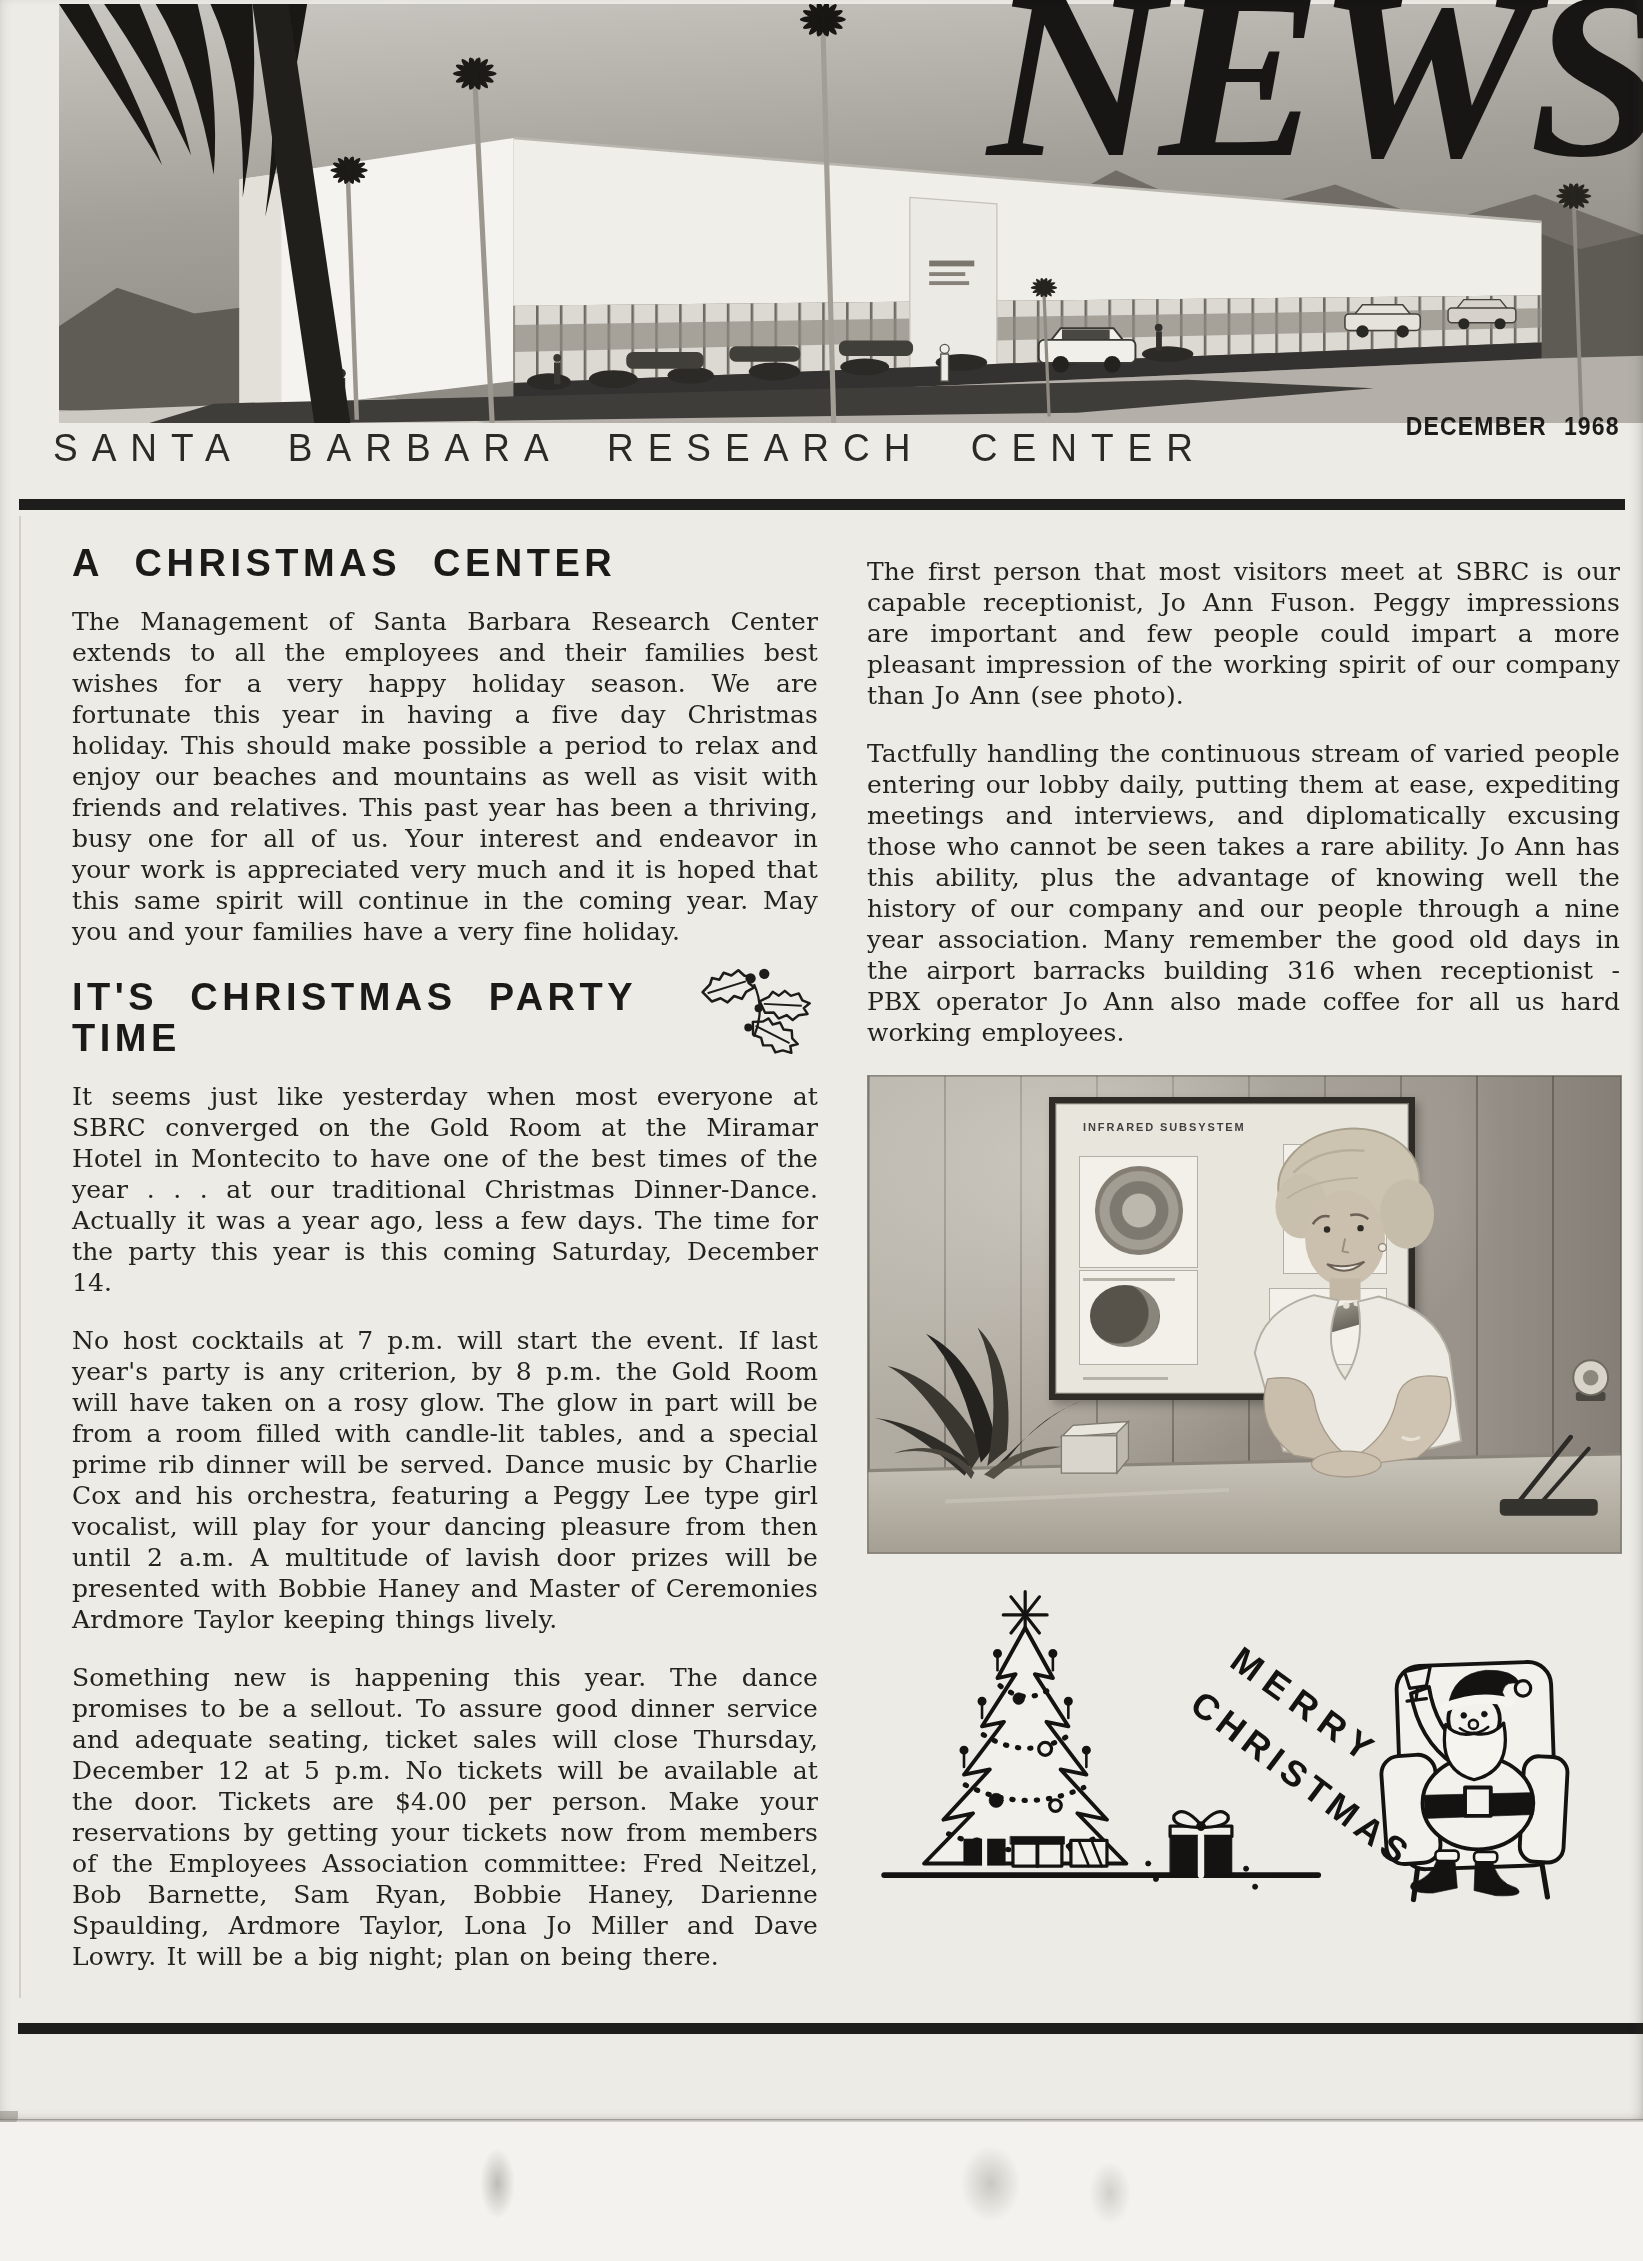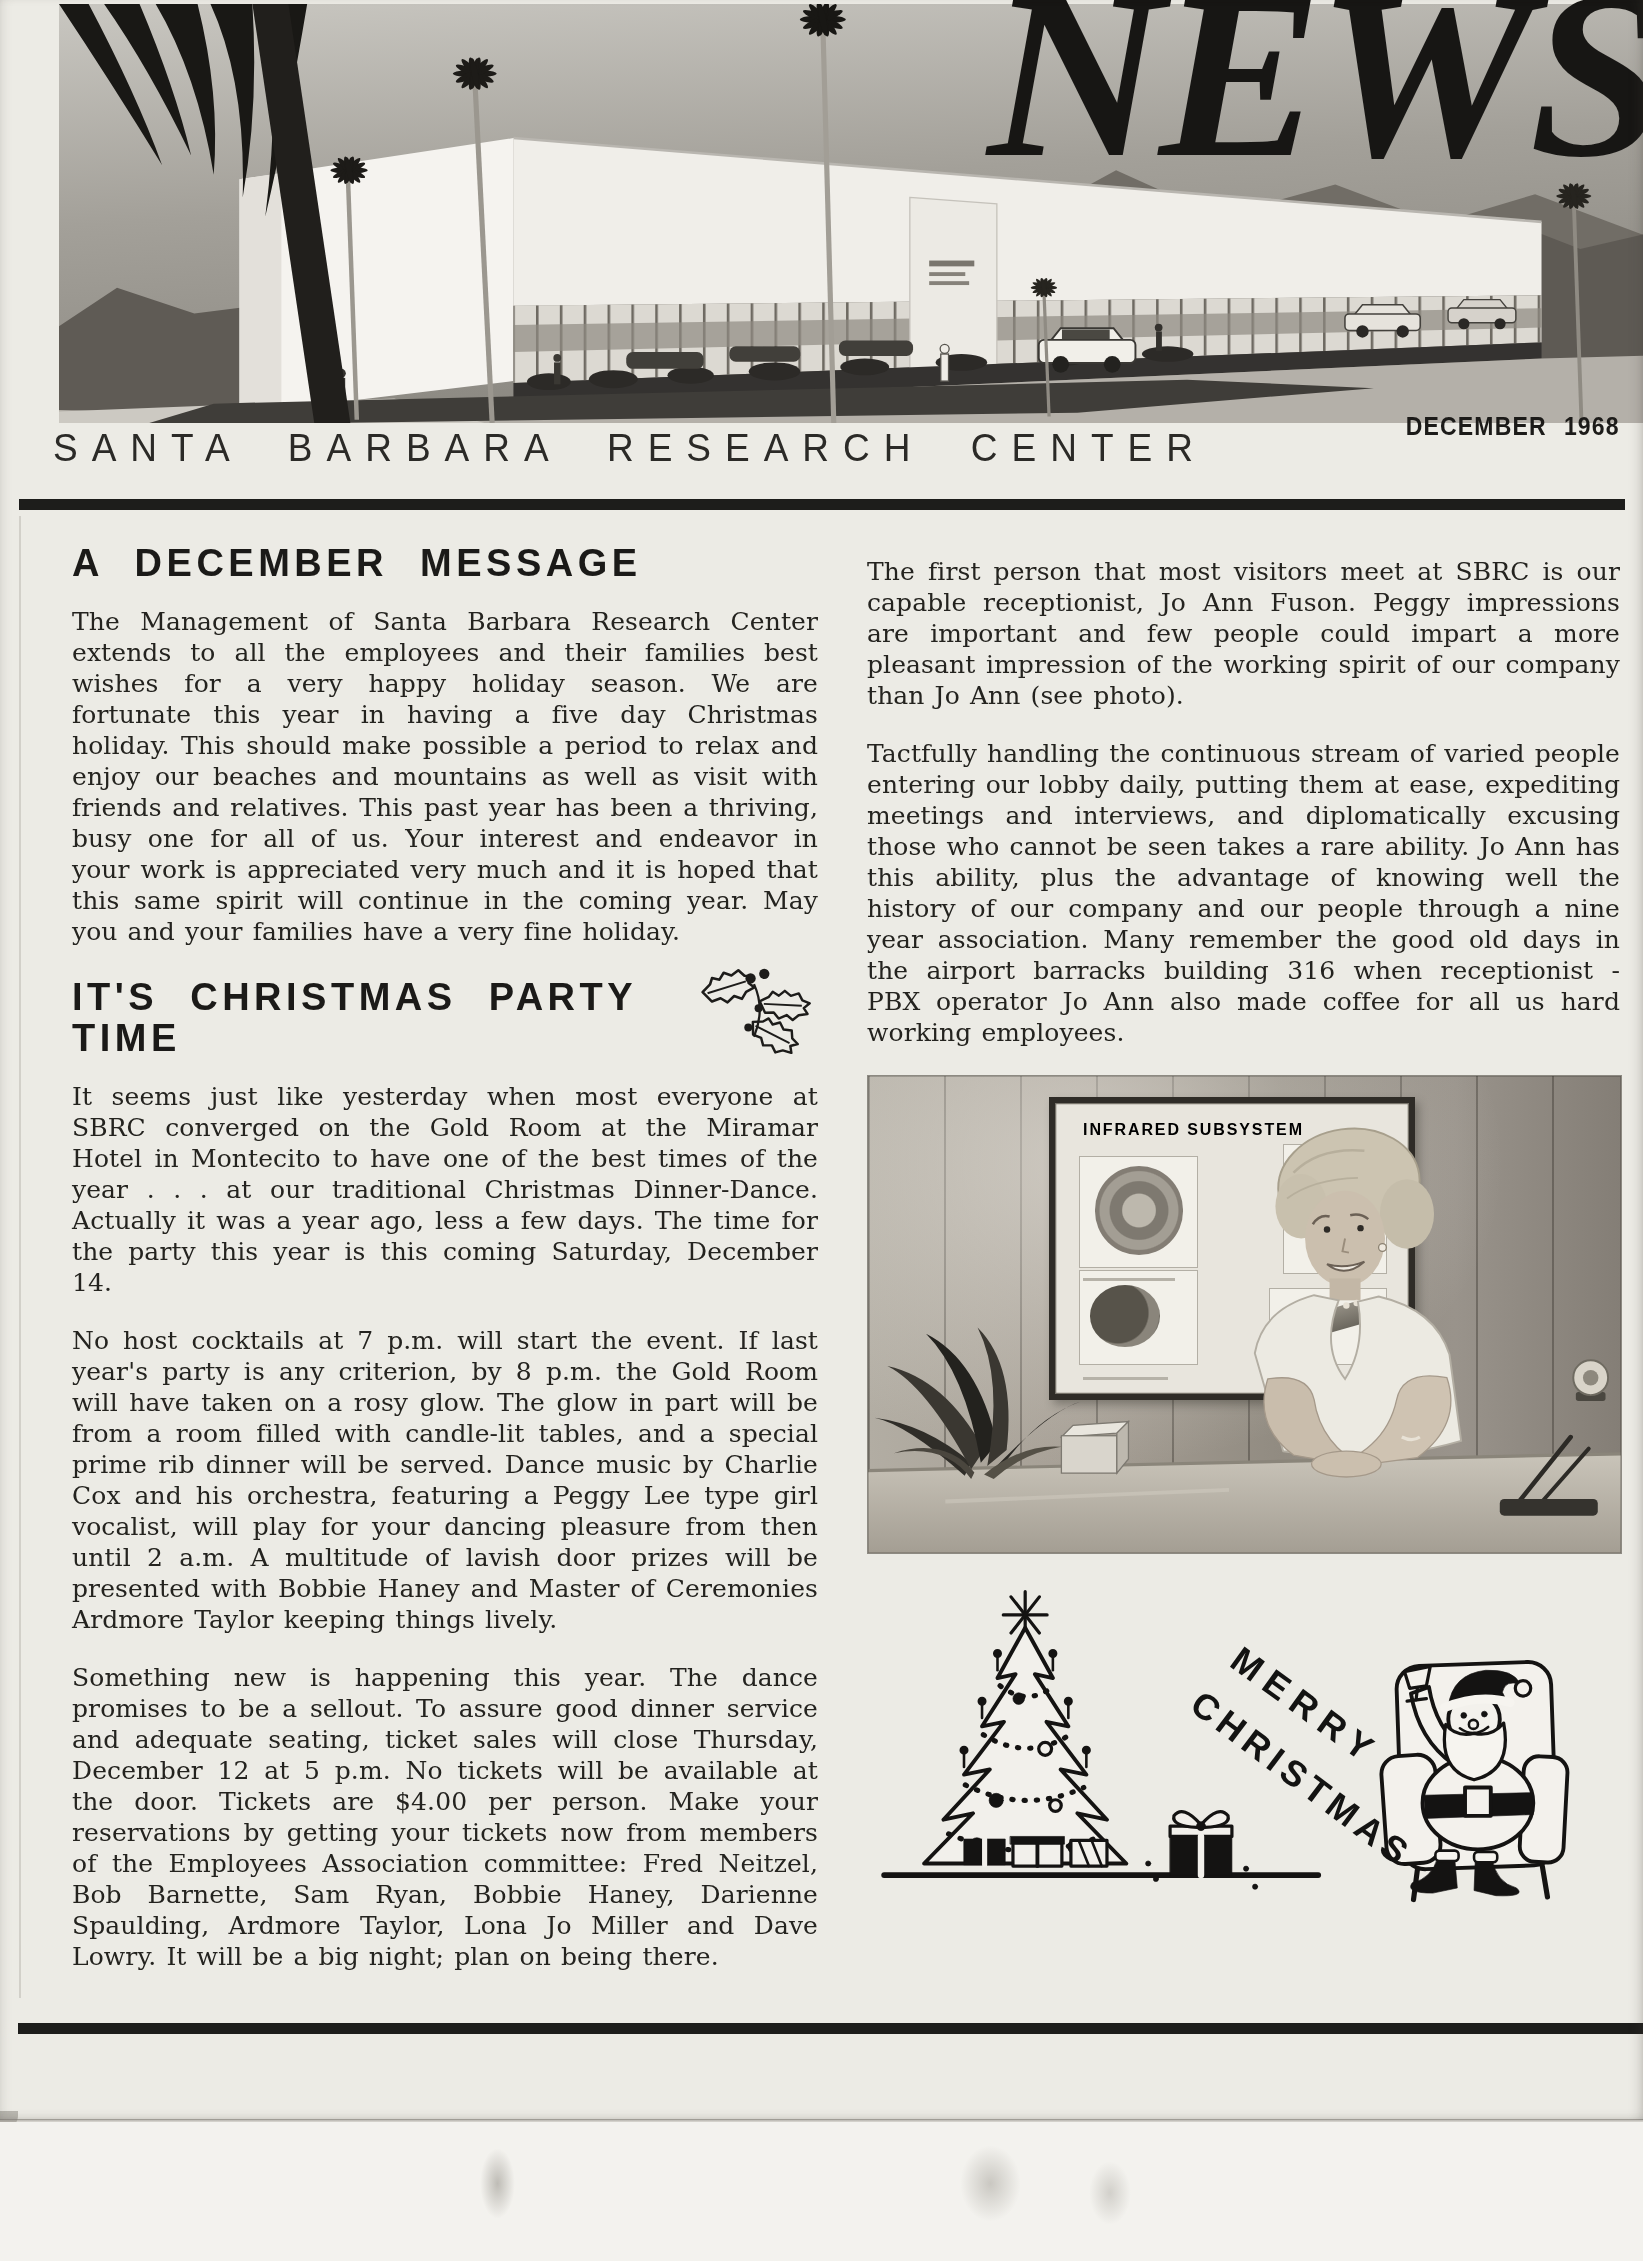--- a/index.html
+++ b/index.html
@@ -42,21 +42,21 @@
   .holly{width:120px;height:102px;margin-left:9px;margin-bottom:-17px;transform:translateY(-22px);flex:none;}
 
   
   .photo{position:relative;width:753px;height:477px;margin:7.7px 0 0;overflow:hidden;
      border:0.6px solid #8d8a82;background:
      linear-gradient(90deg,#b2ada3 0%,#a69f95 28%,#918b81 55%,#99938b 78%,#847e76 100%);}
   .planks{position:absolute;inset:0;background:repeating-linear-gradient(90deg,rgba(50,46,40,.38) 0 1.9px,transparent 1.9px 76px);}
   .glow{position:absolute;inset:0;background:radial-gradient(ellipse at 30% 18%,rgba(238,235,228,.55),transparent 55%);}
   .frame{position:absolute;left:24%;top:4.5%;width:47%;height:61%;background:#e8e5dd;
      border:6.4px solid #2f2c27;box-shadow:0 0 0 1.3px #77736a inset, 3.9px 5.2px 9px rgba(30,28,24,.35);}
-  .poster-title{position:absolute;left:8%;top:6%;font-size:16px;font-weight:700;letter-spacing:1.9px;color:#000000;}
+  .poster-title{position:absolute;left:8%;top:6%;font-size:11px;font-weight:700;letter-spacing:1.9px;color:#404040;}
   .pframe{position:absolute;background:#f2f0e9;border:0.6px solid #b3afa5;}
   .pf1{left:7%;top:18%;width:33%;height:38%;}
   .pf2{right:6%;top:14%;width:29%;height:44%;}
   .pf3{left:7%;bottom:10%;width:33%;height:32%;}
   .pf4{right:6%;bottom:10%;width:33%;height:26%;}
   .disc{width:76%;height:80%;margin:8% auto 0;border-radius:50%;
      background:radial-gradient(circle,#bdb8ad 0 26%,#7e7970 28% 46%,#a39e94 48% 62%,#837d74 64% 100%);}
   .disc2{width:60%;height:66%;margin:12% 0 0 8%;border-radius:50%;
      background:radial-gradient(circle at 40% 45%,#57534a 0 55%,#8a857b 58% 75%,#6e6a61 78%);}
   .rocket{width:26%;height:68%;margin:8% auto 0;background:linear-gradient(#7a766c,#5d5950);
@@ -223,21 +223,21 @@
   <div class="masthead">
     <div class="mast-title">SANTA BARBARA RESEARCH CENTER</div>
     <div class="mast-date">DECEMBER 1968</div>
   </div>
   <div class="rule rule-top"></div>
 
   <main class="columns">
 
     <section class="col col-left">
       <article>
-        <h2>A DECEMBER MESSAGE</h2>
+        <h2>A CHRISTMAS CENTER</h2>
         <p class="body">The Management of Santa Barbara Research Center extends to all the employees and their families best wishes for a very happy holiday season. We are fortunate this year in having a five day Christmas holiday. This should make possible a period to relax and enjoy our beaches and mountains as well as visit with friends and relatives. This past year has been a thriving, busy one for all of us. Your interest and endeavor in your work is appreciated very much and it is hoped that this same spirit will continue in the coming year. May you and your families have a very fine holiday.</p>
       </article>
 
       <article>
         <h2 class="party">
           <span>IT'S CHRISTMAS PARTY TIME</span>
           <svg class="holly" viewBox="0 0 210 170">
             <defs>
               <g id="leafg">
                 <polygon points="0,0 16,-10 22,-20 34,-14 44,-24 56,-16 70,-22 78,-10 92,-6 82,4 90,14 74,18 64,28 52,20 38,28 28,18 12,20 6,10" fill="#ecebe5" stroke="#1d1c1a" stroke-width="4.5" stroke-linejoin="round"></polygon>

